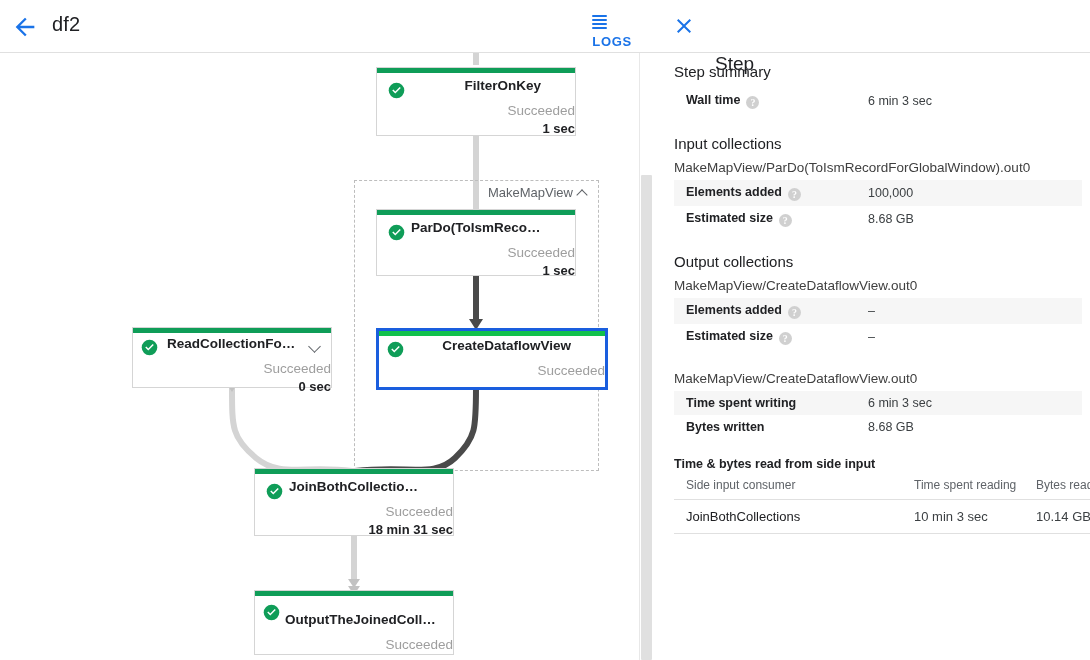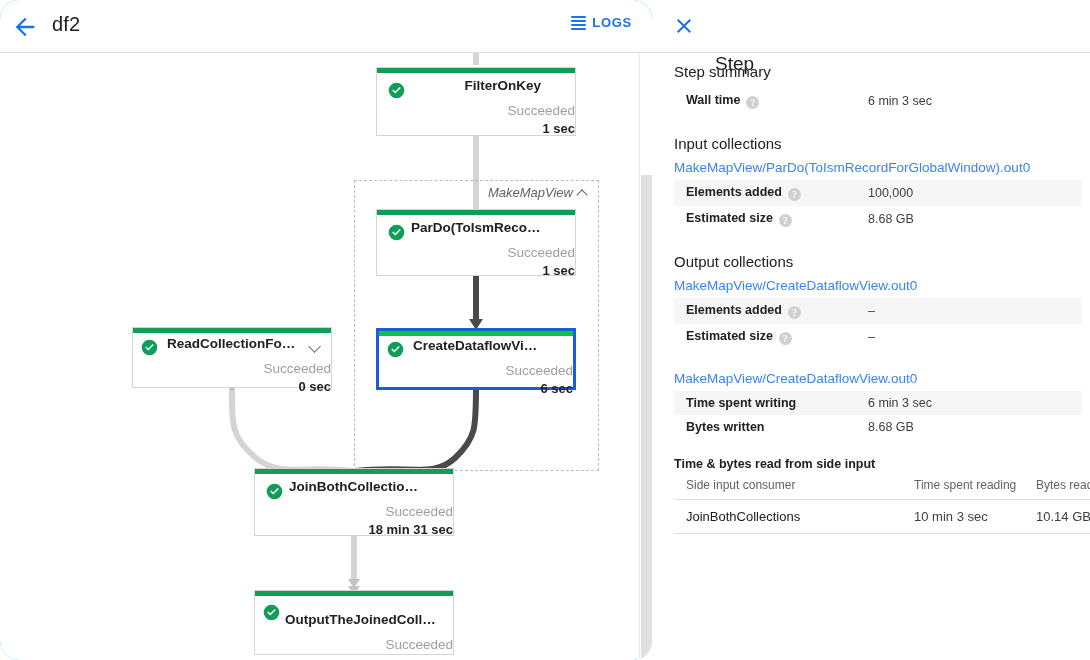--- a/index.html
+++ b/index.html
@@ -23,21 +23,20 @@
   }
 
   
   #left-panel {
     position: relative;
     width: 652px;
     height: 660px;
     background: #14b8a6;
     overflow: hidden;
     flex: 0 0 652px;
-    border-radius: 19px;
   }
   #left-header {
     position: absolute;
     left: 0; top: 0;
     width: 652px;
     height: 53px;
     background: #fff;
     border-bottom: 1px solid #e0e0e0;
     box-sizing: border-box;
   }
@@ -51,27 +50,28 @@
     position: absolute;
     left: 52px; top: 13px;
     font-size: 20px;
     color: #202124;
     letter-spacing: 0.1px;
   }
   #logs-button {
     position: absolute;
     right: 20px; top: 15px;
     display: flex;
-    align-items: center;
+    align-items: flex-start;
     gap: 6px;
     color: #1a73e8;
     font-size: 13px;
     font-weight: bold;
     letter-spacing: 0.7px;
     cursor: pointer;
+    flex-direction: column;
   }
   #logs-button .logs-icon {
     display: inline-block;
     width: 15px; height: 13px;
     position: relative;
   }
   #logs-button .logs-icon i {
     position: absolute;
     left: 0;
     height: 2px;
@@ -106,21 +106,20 @@
   .group-label {
     position: absolute;
     right: 10px;
     top: 4px;
     font-size: 13px;
     color: #5f6368;
     display: flex;
     align-items: center;
     gap: 5px;
     cursor: pointer;
-    font-style: italic;
   }
   .group-label .chev {
     display: inline-block;
     width: 10px; height: 10px;
     position: relative;
   }
   .group-label .chev::before {
     content: "";
     position: absolute;
     left: 0px; top: 3px;
@@ -265,21 +264,21 @@
     overflow: hidden;
   }
   .section-title {
     font-size: 15px;
     color: #202124;
     margin: 0 0 8px 0;
   }
   .section-gap { height: 21px; }
   .collection-name {
     font-size: 13.5px;
-    color: #3b82f6;
+    color: #404040;
     margin-bottom: 5px;
   }
   .kv-table {
     width: 408px;
     border-collapse: collapse;
     table-layout: fixed;
   }
   .kv-table td {
     padding: 5px 0 5px 12px;
     font-size: 12.5px;
@@ -421,32 +420,31 @@
             <path d="M10.3 16.3 6 12l1.5-1.5 2.8 2.8 6.2-6.2L18 8.6z" fill="#ffffff"></path>
           </svg>
         </div>
         <div class="labels">
           <div class="name">ParDo(ToIsmRecordFor…</div>
           <div class="status">Succeeded</div>
           <div class="time">1 sec</div>
         </div>
       </div>
 
-      <div class="node selected" style="left:376px; top:275px; width:200px; height:62px;">
+      <div class="node selected" style="left:376px; top:275px; width:232px; height:62px;">
         <div class="topbar"></div>
         <div class="check" style="left:8px; top:10px;">
           <svg width="17" height="17" viewBox="0 0 24 24">
             <circle cx="12" cy="12" r="11" fill="#0f9d58"></circle>
             <path d="M10.3 16.3 6 12l1.5-1.5 2.8 2.8 6.2-6.2L18 8.6z" fill="#ffffff"></path>
           </svg>
         </div>
         <div class="labels" style="top:7px;">
           <div class="name">CreateDataflowView</div>
           <div class="status">Succeeded</div>
-          <div class="time">6 sec</div>
         </div>
       </div>
 
       <div class="node" style="left:132px; top:274px; width:200px; height:61px;">
         <div class="topbar"></div>
         <div class="check" style="left:8px; top:11px;">
           <svg width="17" height="17" viewBox="0 0 24 24">
             <circle cx="12" cy="12" r="11" fill="#0f9d58"></circle>
             <path d="M10.3 16.3 6 12l1.5-1.5 2.8 2.8 6.2-6.2L18 8.6z" fill="#ffffff"></path>
           </svg>

